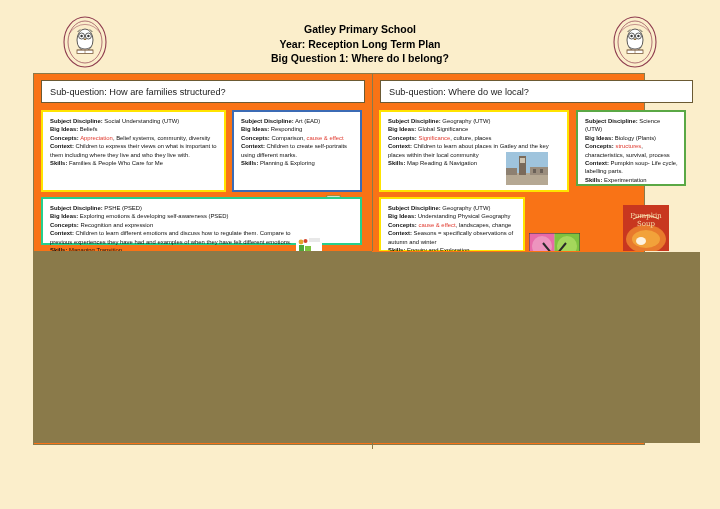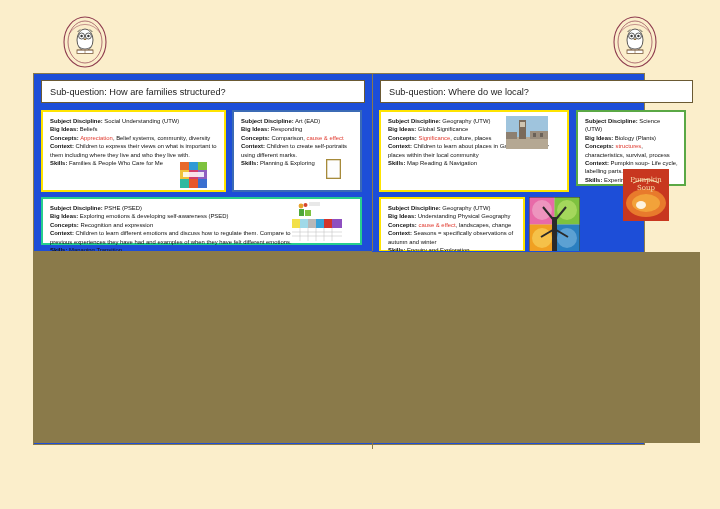--- a/index.html
+++ b/index.html
@@ -25,21 +25,21 @@
     text-align:center;
     font-weight:bold;
     font-size:10.5px;
     color:#000;
     line-height:14.5px;
   }
   
   .frame{
     position:absolute;left:33px;top:73px;width:612px;height:372px;
     border:1.2px solid #8a7a4a;
-    background:#1d4ed8;
+    background:#f97316;
     box-sizing:border-box;
   }
   .quadrants{
     position:absolute;inset:0;
     display:grid;
     grid-template-columns:338px 1px 327px;
     grid-template-rows:177px 1px 191px;
   }
   .vdiv{background:#8a7a4a;}
   .hdiv{background:#8a7a4a;grid-column:1 / span 3;}
@@ -67,21 +67,21 @@
   .card.green-s{border:2px solid #5aa845;}
   .line{
     font-size:5.9px;
     line-height:8.4px;
     color:#111;
     white-space:normal;
   }
   .line b{font-weight:bold;}
   .red{color:#e03a2f;}
   
-  .pic{position:absolute;background:#cfcfcf;overflow:hidden;}
+  .pic{position:absolute;background:#cfcfcf;overflow:hidden;margin-top:36px;}
   .pic svg, .pic div{display:block;width:100%;height:100%;}
   
   .r1l{position:absolute;left:7px;top:36px;width:185px;height:82px;}
   .r1r{position:absolute;left:198px;top:36px;width:130px;height:82px;}
   .r2l{position:absolute;left:7px;top:123px;width:321px;height:48px;}
   
   .q2a{position:absolute;left:6px;top:36px;width:190px;height:82px;}
   .q2b{position:absolute;left:203px;top:36px;width:110px;height:76px;}
   .q2c{position:absolute;left:6px;top:123px;width:146px;height:55px;}
 </style>
@@ -101,20 +101,25 @@
       <circle cx="31.4" cy="22" r="1.2" fill="#333"></circle>
       <path d="M28 23.8 L26.4 26 L29.6 26 Z" fill="#8a6a3a"></path>
       <path d="M20.6 18 L23.2 15.4 M35.4 18 L32.8 15.4" stroke="#4a4a4a" stroke-width="0.9" fill="none"></path>
       <path d="M22 33 q6 4 12 0" stroke="#4a4a4a" stroke-width="0.8" fill="none"></path>
       <rect x="20" y="36" width="16" height="3.4" fill="#fff" stroke="#7a5a3a" stroke-width="0.8"></rect>
       <path d="M20 36 h16 M28 36 v3.4" stroke="#7a5a3a" stroke-width="0.6"></path>
       <path d="M12 20 a20 24 0 0 1 32 0" fill="none" stroke="#8e3b4e" stroke-width="0.5"></path>
     </svg>
   </div>
 
+  <div class="title-block">
+    <div>Gatley Primary School</div>
+    <div>Year: Reception Long Term Plan</div>
+    <div>Big Question 1: Where do I belong?</div>
+  </div>
 
   <div class="crest right">
     <svg viewBox="0 0 56 56">
       <ellipse cx="28" cy="28" rx="21" ry="25" fill="none" stroke="#8e3b4e" stroke-width="1.1"></ellipse>
       <ellipse cx="28" cy="28" rx="17" ry="21" fill="none" stroke="#8e3b4e" stroke-width="0.7"></ellipse>
       <ellipse cx="28" cy="26" rx="8" ry="11" fill="#ffffff" stroke="#4a4a4a" stroke-width="0.9"></ellipse>
       <circle cx="24.6" cy="22" r="3" fill="#fff" stroke="#4a4a4a" stroke-width="0.9"></circle>
       <circle cx="31.4" cy="22" r="3" fill="#fff" stroke="#4a4a4a" stroke-width="0.9"></circle>
       <circle cx="24.6" cy="22" r="1.2" fill="#333"></circle>
       <circle cx="31.4" cy="22" r="1.2" fill="#333"></circle>

